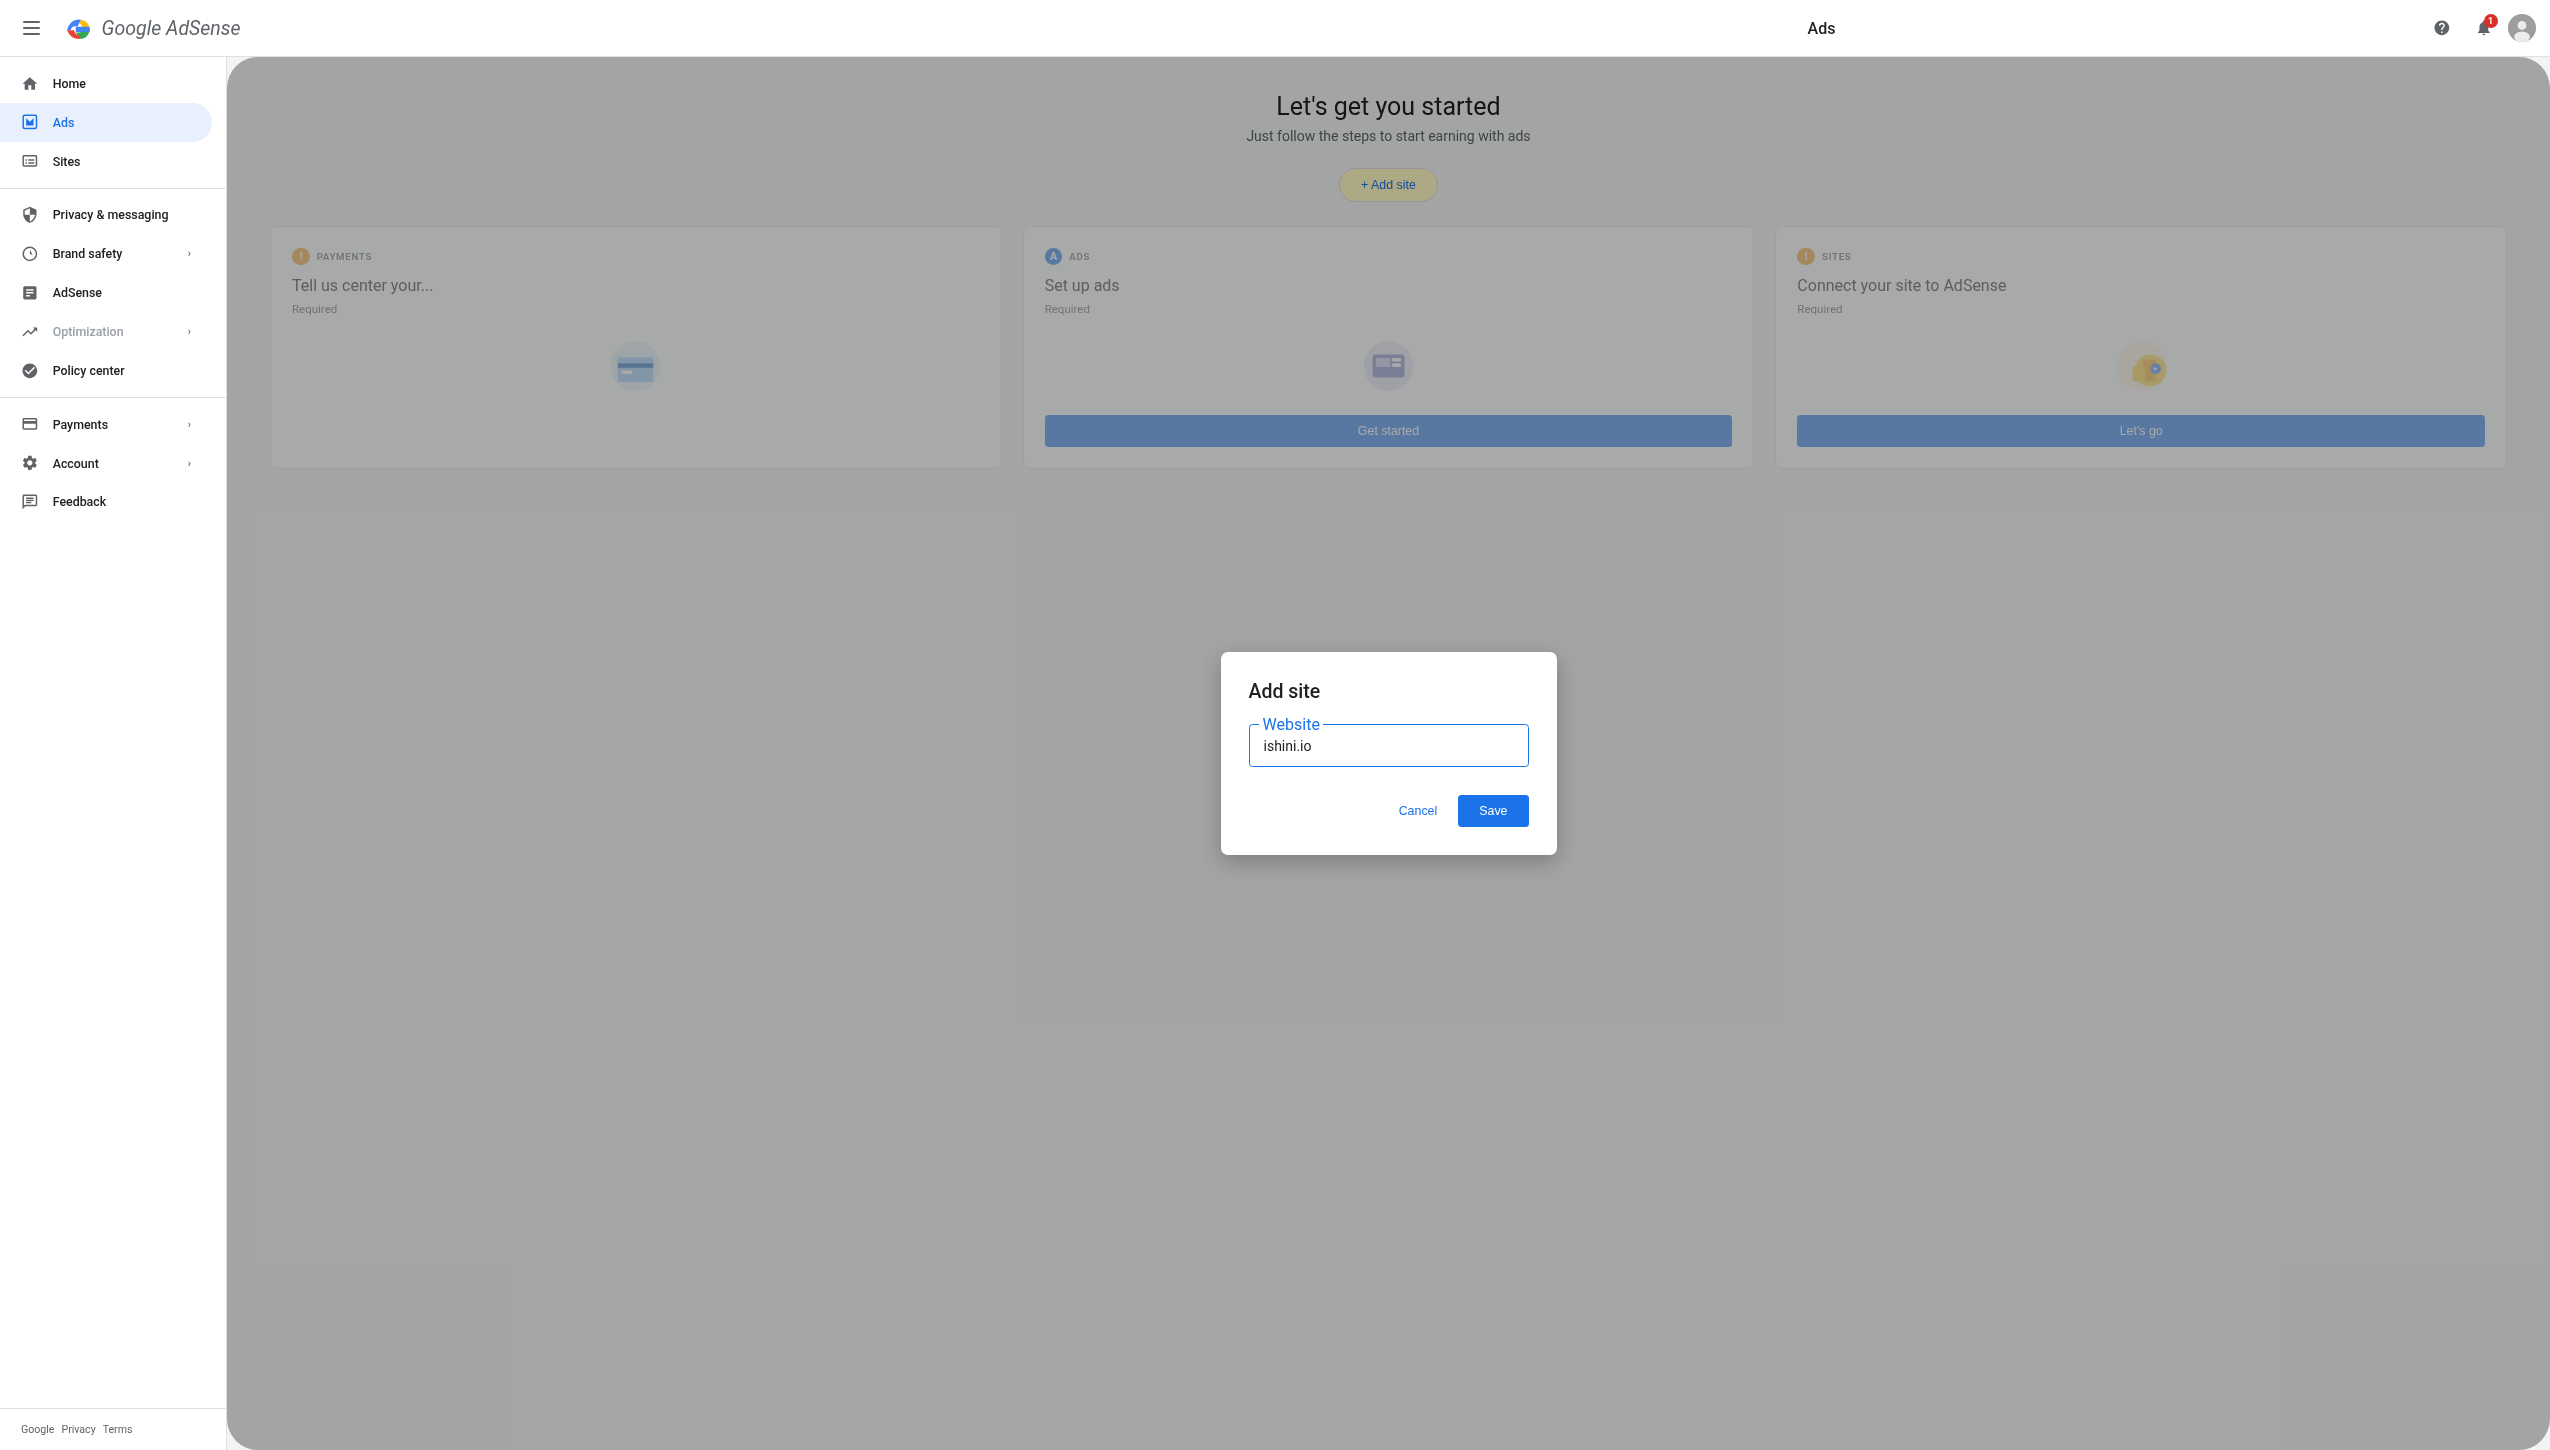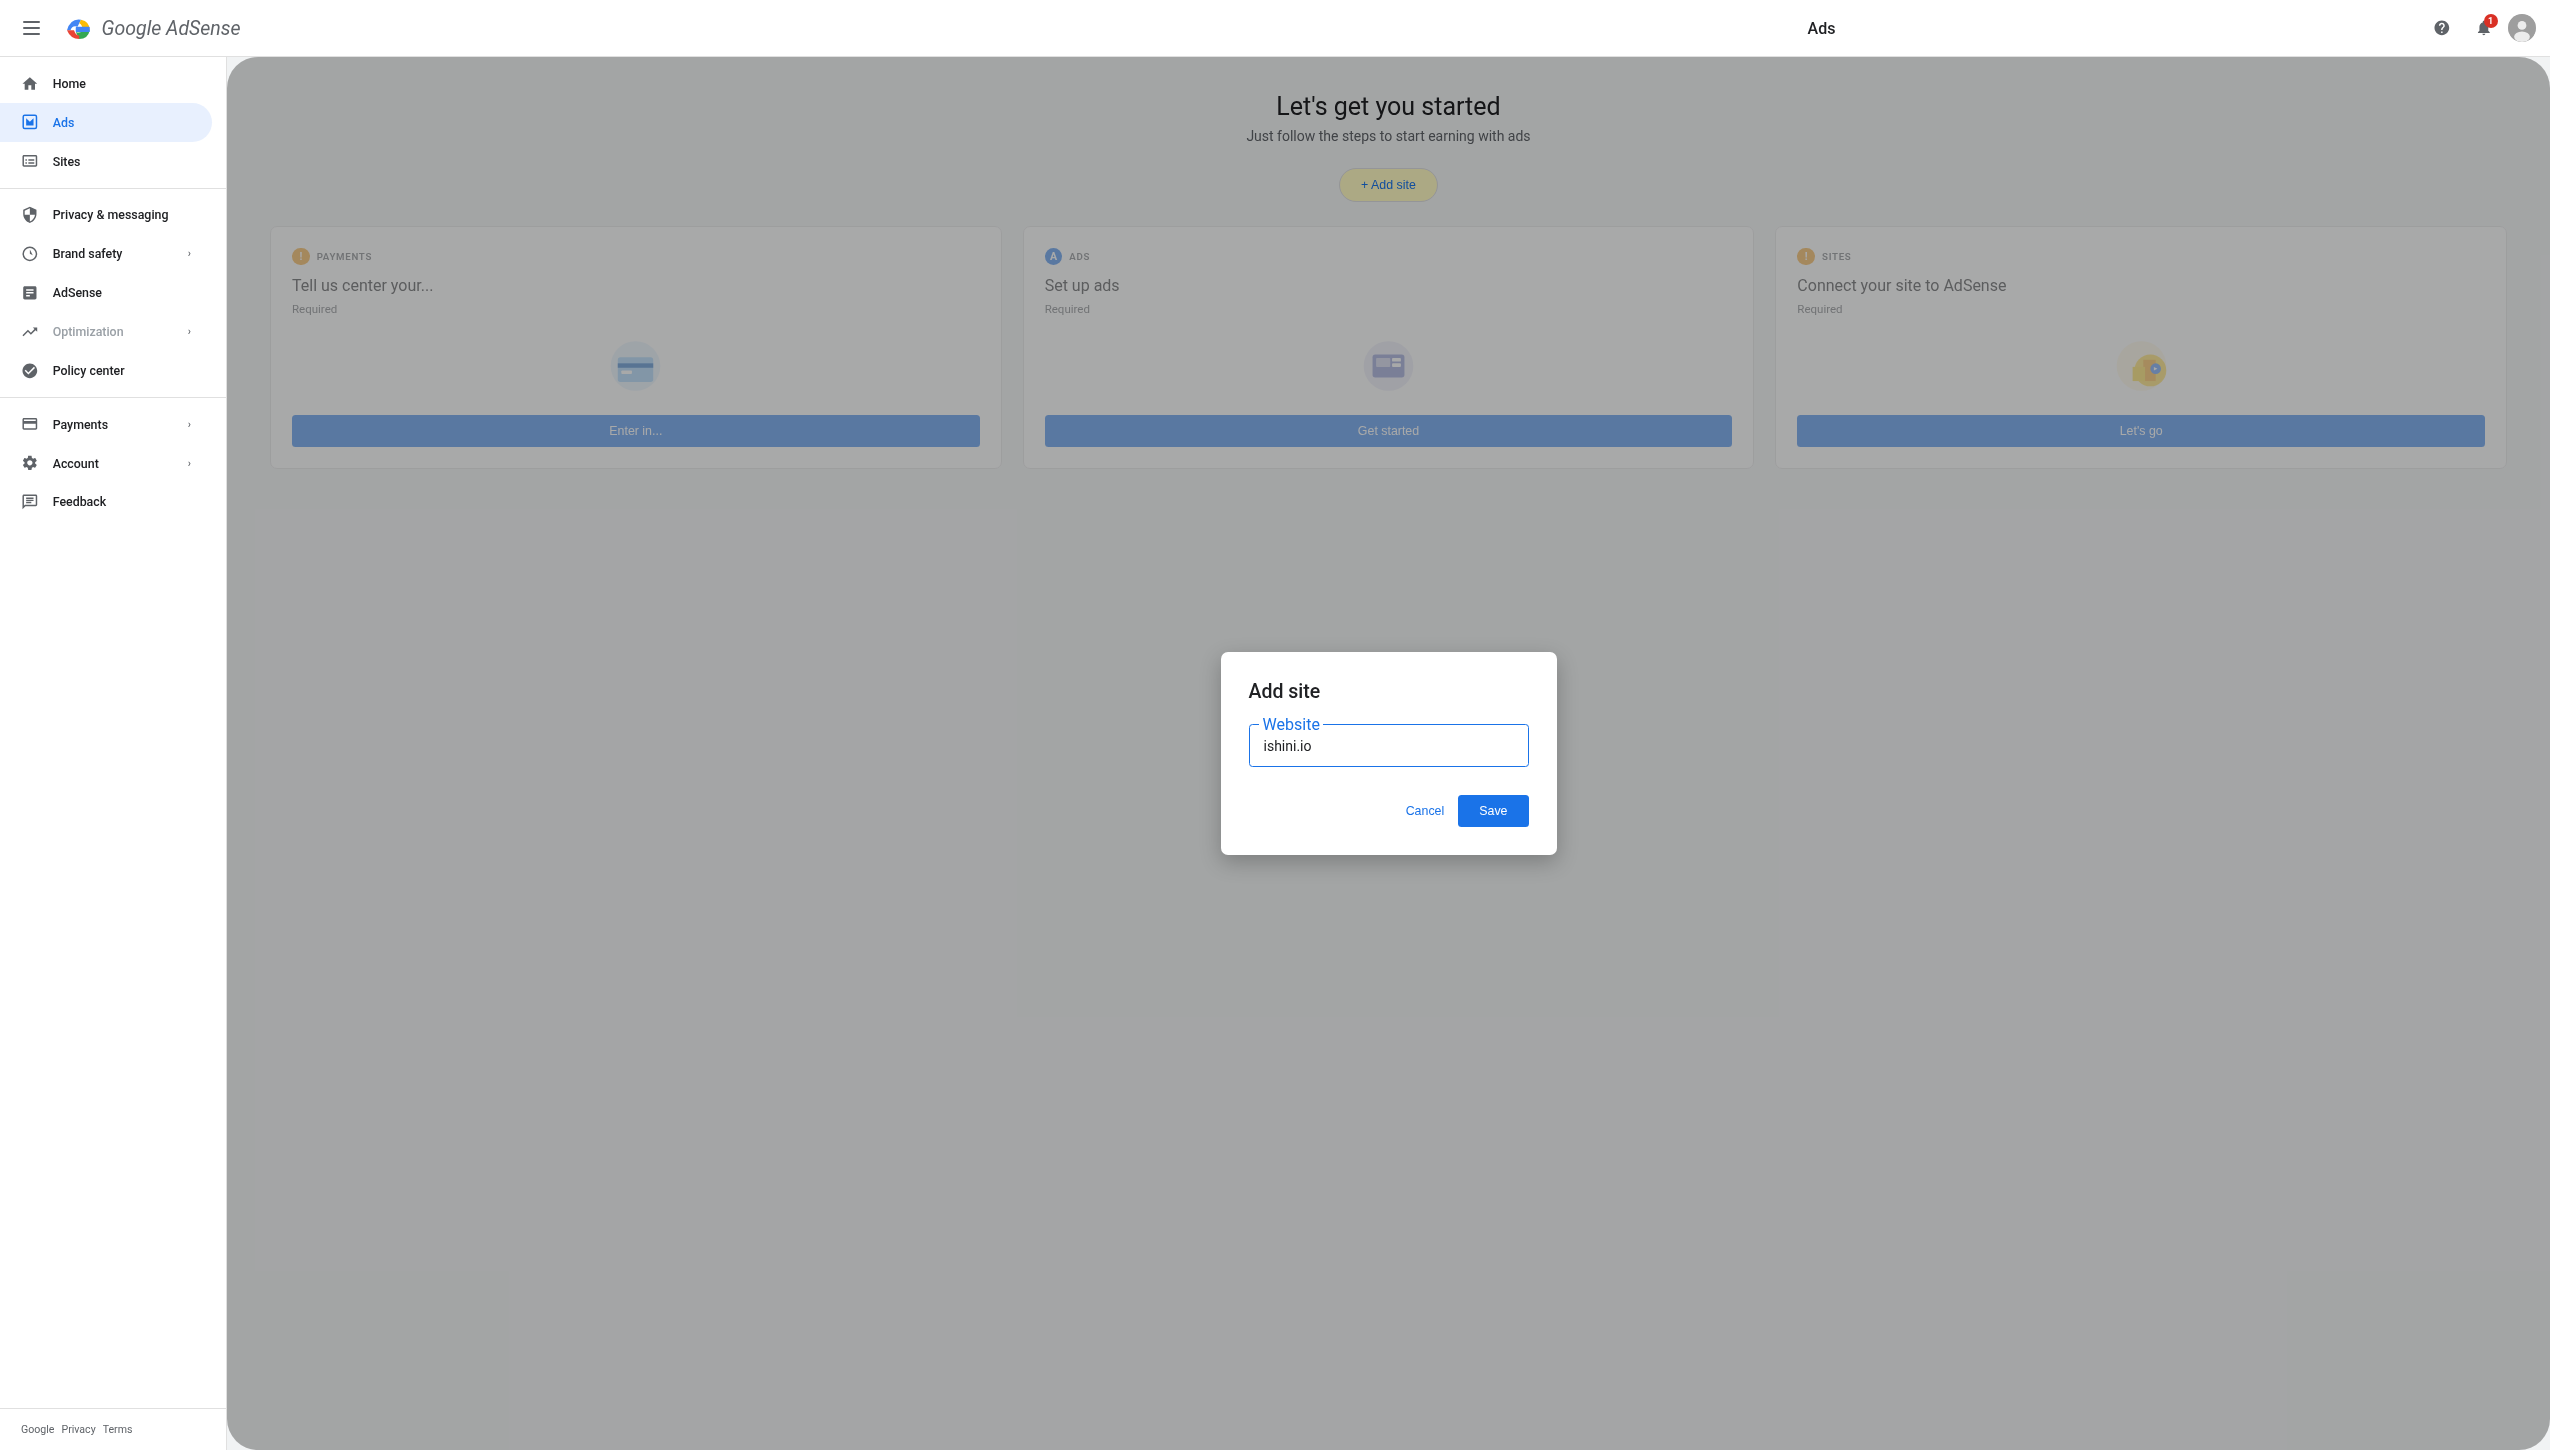--- a/index.html
+++ b/index.html
@@ -160,21 +160,21 @@
     .dialog-field input {
       width: 100%;
       padding: 12.4px 14px;
       border: 1.8px solid #1a73e8;
       border-radius: 3.5px;
       font-size: 14px;
       color: #202124;
       outline: none;
       font-family: inherit;
     }
-    .dialog-actions { display: flex; justify-content: flex-end; margin-top: 28px; }
+    .dialog-actions { display: flex; justify-content: flex-end; gap: 7px; margin-top: 28px; }
     .dialog-cancel {
       background: transparent;
       border: none;
       color: #1a73e8;
       font-size: 12.4px;
       font-weight: 500;
       padding: 8.9px 14px;
       cursor: pointer;
       border-radius: 3.5px;
     }
@@ -401,21 +401,20 @@
         <h2>Tell us center your...</h2>
         <p>Required</p>
         <div class="card-visual">
           <svg width="71" height="62" viewBox="0 0 80 70">
             <circle cx="40" cy="35" r="28" fill="#e3f2fd"></circle>
             <rect x="20" y="25" width="40" height="28" rx="3" fill="#90caf9"></rect>
             <rect x="20" y="32" width="40" height="5" fill="#1565c0"></rect>
             <rect x="24" y="40" width="12" height="4" rx="1" fill="#fff"></rect>
           </svg>
         </div>
-        <button class="card-btn">Enter in...</button>
       </div>
 
       <div class="card">
         <div class="card-header">
           <div style="width:17.7px;height:17.7px;background:#1a73e8;border-radius:50%;display:flex;align-items:center;justify-content:center;color:#fff;font-size:10.6px;font-weight:700;">A</div>
           <span class="card-badge">ADS</span>
         </div>
         <h2>Set up ads</h2>
         <p>Required</p>
         <div class="card-visual">

